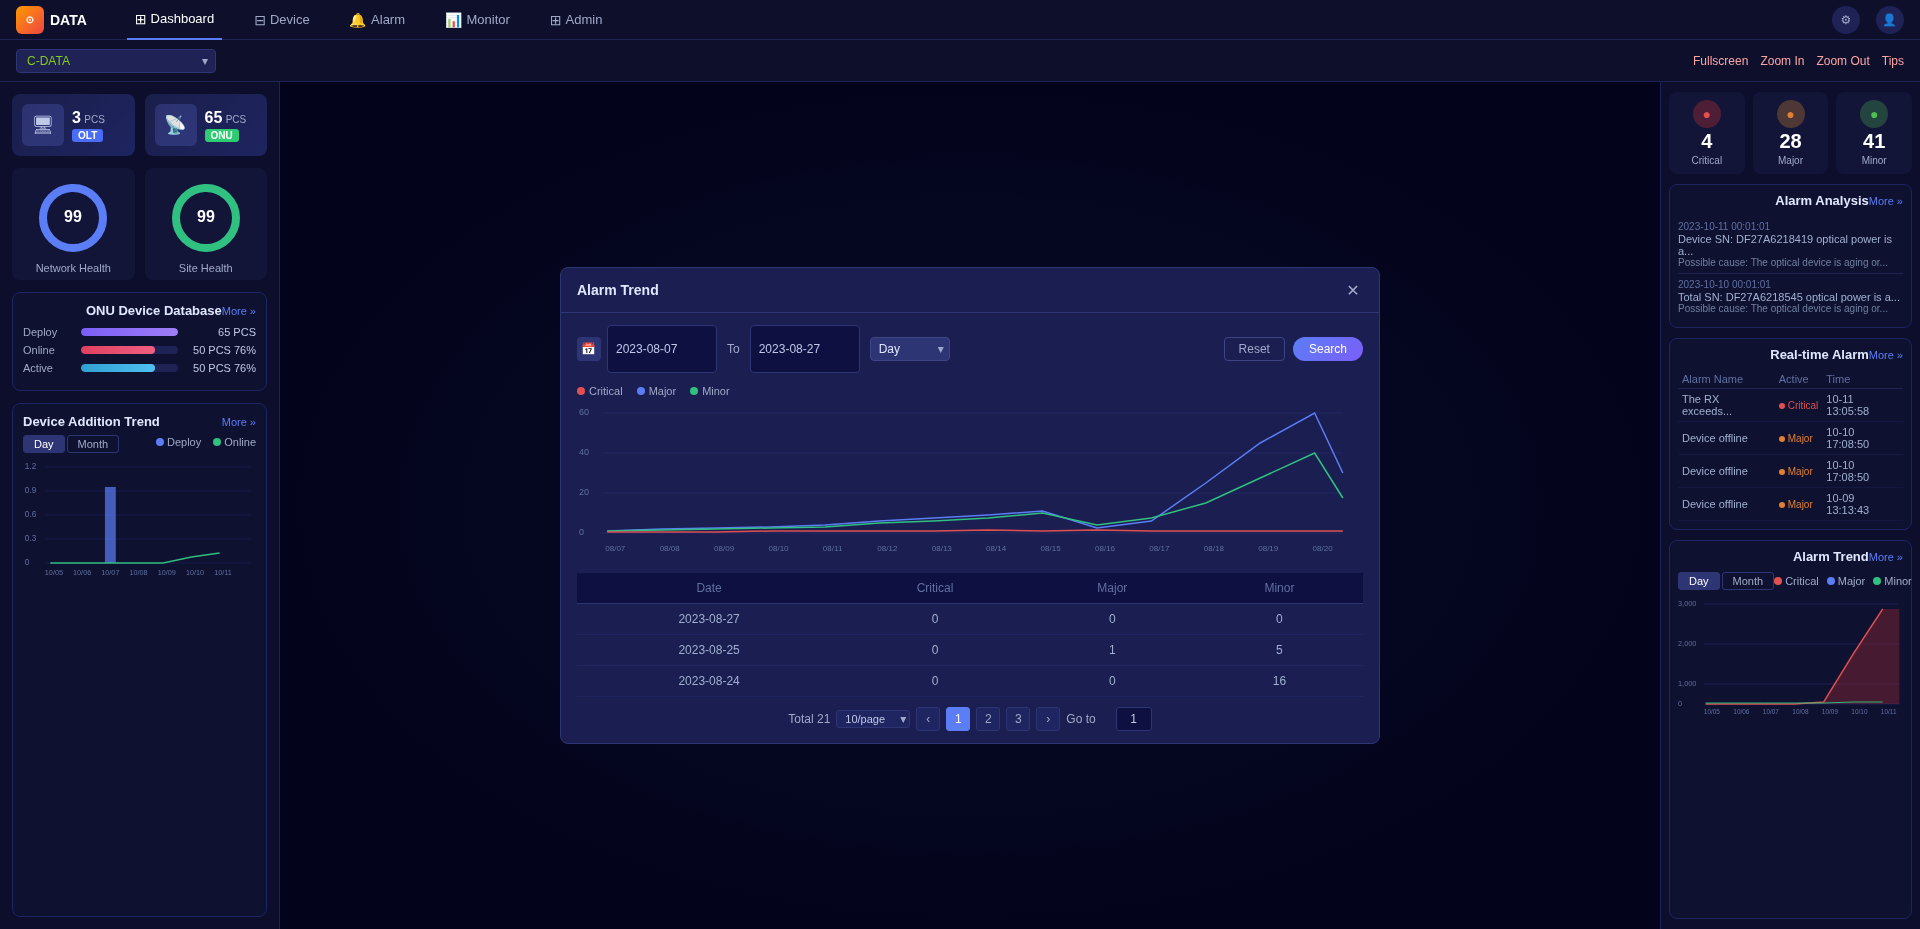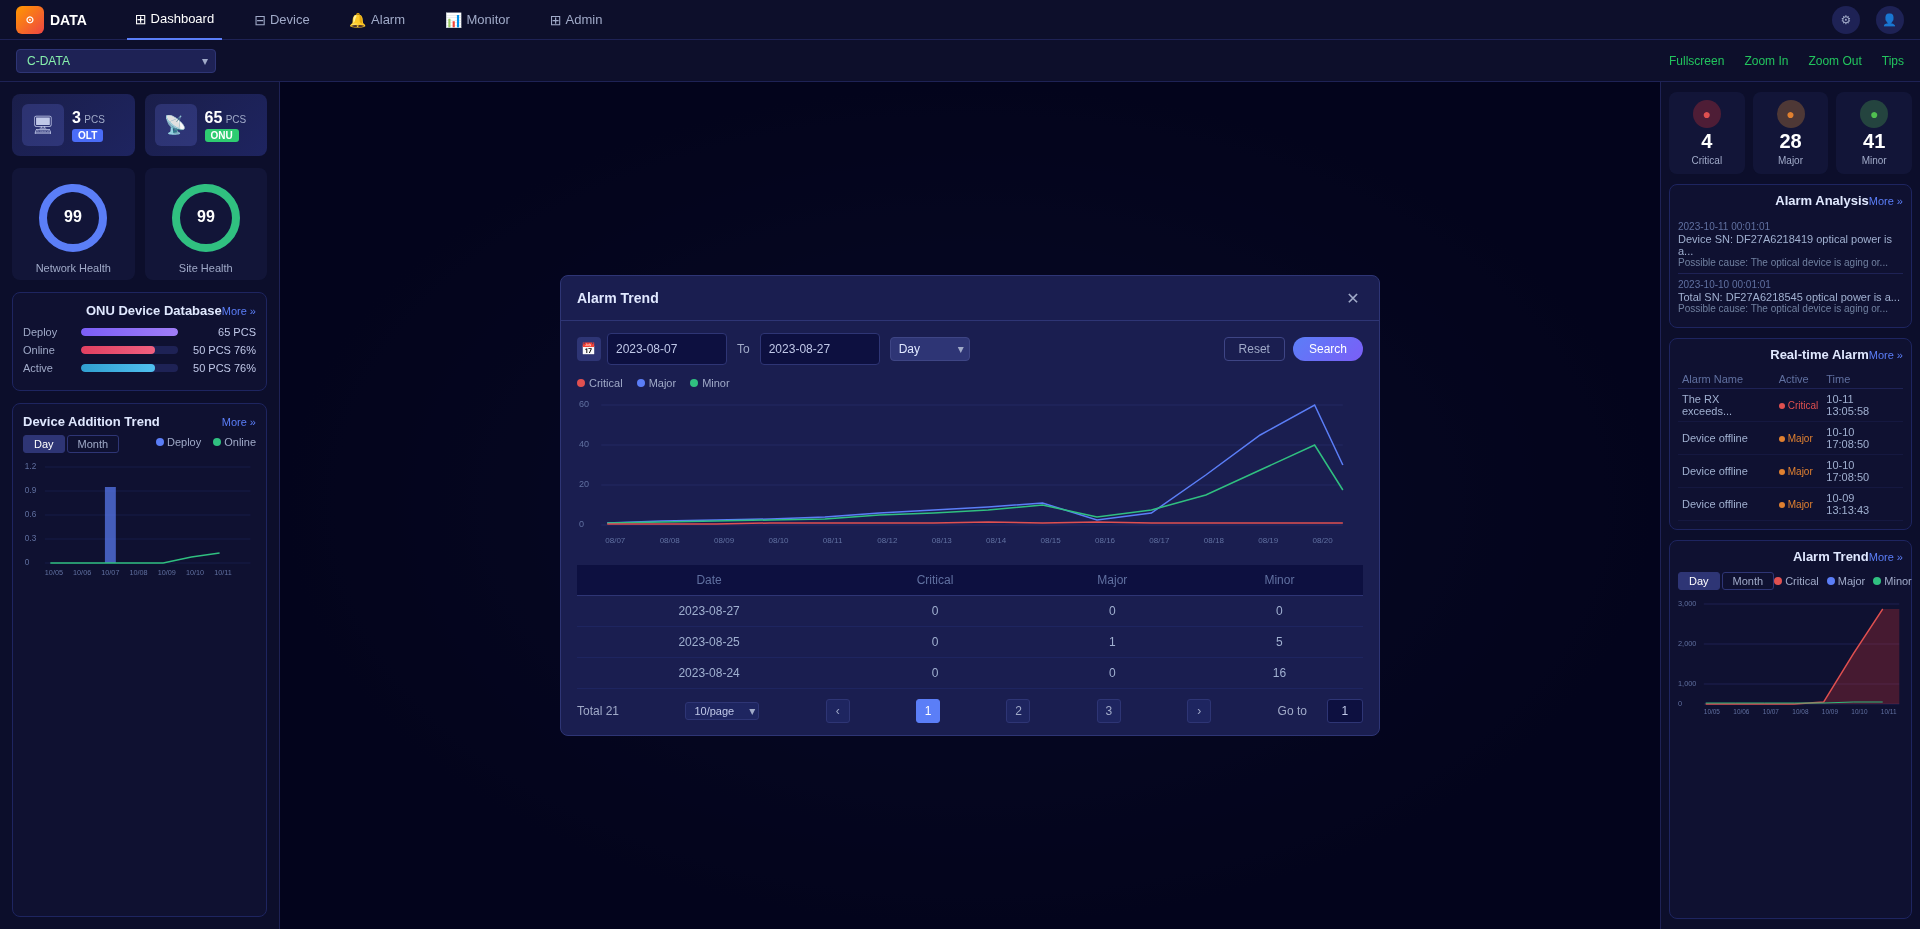--- a/index.html
+++ b/index.html
@@ -66,41 +66,41 @@
       height: 42px;
       background: #0d0f2b;
       display: flex; align-items: center;
       padding: 0 16px;
       border-bottom: 1px solid #1e2255;
       gap: 12px;
     }
     .org-select {
       background: #1e2255;
       border: 1px solid #2e3575;
-      color: #86efac;
+      color: #84cc16;
       padding: 4px 32px 4px 10px;
       border-radius: 4px;
       font-size: 12px;
       width: 200px;
       appearance: none;
       cursor: pointer;
     }
     .org-select-wrap {
       position: relative;
       display: inline-flex; align-items: center;
     }
     .org-select-wrap::after {
       content: '▾';
       position: absolute; right: 8px;
       color: #a0aac8; pointer-events: none;
     }
     .toolbar-right {
       margin-left: auto;
-      display: flex; align-items: center; gap: 20px;
-      color: #22c55e; font-size: 12px;
+      display: flex; align-items: center; gap: 12px;
+      color: #fca5a5; font-size: 12px;
     }
     .toolbar-right span { cursor: pointer; }
 
     
     .main-layout {
       display: flex;
       height: calc(929px - 82px);
     }
 
     
@@ -386,24 +386,24 @@
       width: 24px; height: 24px;
       background: #2e3575;
       border-radius: 4px;
       display: flex; align-items: center; justify-content: center;
       color: #a0aac8; font-size: 12px;
     }
     .filter-input {
       background: #0d1040;
       border: 1px solid #2e3575;
       color: #c0c8e8;
-      padding: 8px 8px;
+      padding: 16px 8px;
       border-radius: 4px;
       font-size: 12px;
-      width: 120px;
+      width: 110px;
     }
     .filter-to { color: #a0aac8; font-size: 12px; text-align: center; }
     .filter-select {
       background: #2e3575;
       border: 1px solid #3e4585;
       color: #e0e8ff;
       padding: 4px 24px 4px 8px;
       border-radius: 4px;
       font-size: 12px;
       appearance: none;
@@ -470,21 +470,21 @@
     }
     .data-table td {
       padding: 8px 12px;
       text-align: center;
       color: #a0b0d0;
       border-bottom: 1px solid #1e2560;
     }
 
     
     .pagination {
-      display: flex; align-items: center; justify-content: space-between;
+      display: flex; align-items: center; justify-content: center;
       gap: 6px; margin-top: 10px;
       font-size: 12px; color: #a0aac8;
     }
     .page-btn {
       width: 24px; height: 24px;
       display: flex; align-items: center; justify-content: center;
       background: #1e2560;
       border-radius: 3px;
       cursor: pointer;
       color: #a0aac8;

